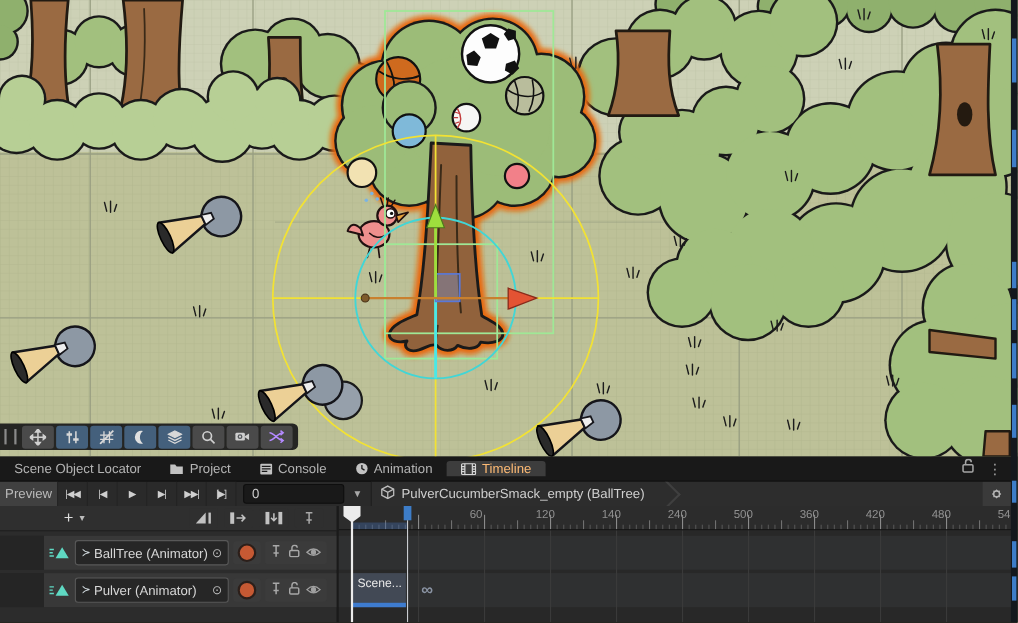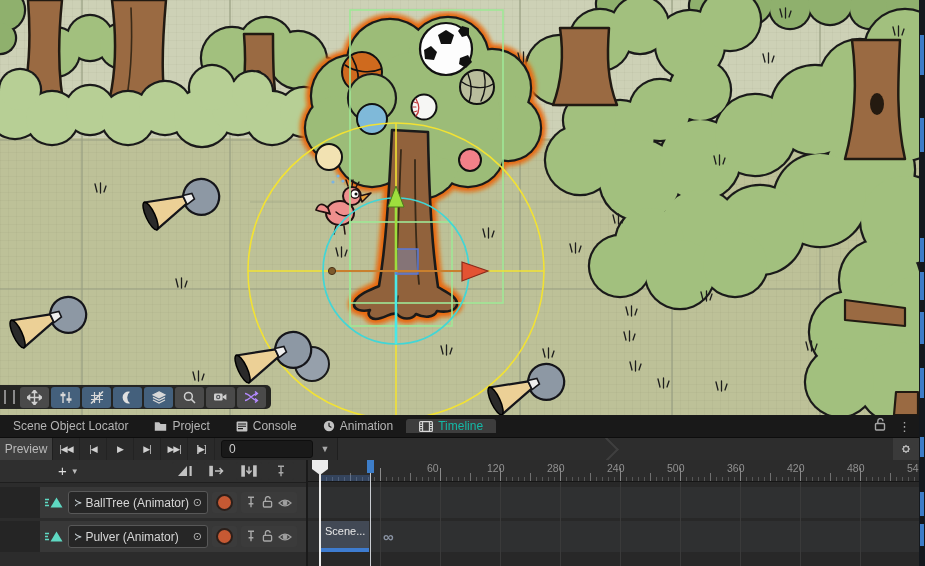--- a/index.html
+++ b/index.html
@@ -14,21 +14,21 @@
            border-radius:0 5px 5px 0;display:flex;align-items:center;padding:0 4px 0 2px;z-index:6;}
   #toolbar .grip{width:7px;height:14px;border-left:2px solid #8a8a8a;border-right:2px solid #8a8a8a;margin:0 4px 0 2px;}
   .tool{width:29px;height:21px;margin:0 1px;border-radius:3px;background:#4a4a4a;
         display:flex;align-items:center;justify-content:center;}
   .tool.active{background:#44607c;}
   .tool svg{display:block;}
   
   #tabbar{position:absolute;left:0;top:415px;width:925px;height:23px;background:#191919;
           display:flex;align-items:stretch;border-bottom:1px solid #0d0d0d;box-sizing:border-box;}
   .tab{display:flex;align-items:center;gap:5px;padding:0 13px;color:#b4b4b4;font-size:12px;white-space:nowrap;}
-  .tab.active{background:#3d3d3d;color:#14b8a6;border-radius:3px 3px 0 0;}
+  .tab.active{background:#3d3d3d;color:#fdba74;border-radius:3px 3px 0 0;}
   .tab .tabicon{display:flex;align-items:center;}
   #tabbar-right{margin-left:auto;display:flex;align-items:center;gap:12px;padding-right:14px;color:#a5a5a5;}
   .kebab{font-size:13px;color:#a5a5a5;line-height:1;}
   
   #transport{position:absolute;left:0;top:438px;width:925px;height:22px;background:#2a2a2a;
              display:flex;align-items:stretch;}
   #preview-btn{width:52px;background:#404040;color:#b9b9b9;font-size:12px;display:flex;align-items:center;justify-content:center;border-right:1px solid #1f1f1f;}
   .tbtn{width:26px;display:flex;align-items:center;justify-content:center;color:#cfcfcf;
         font-size:9px;letter-spacing:-1px;border-right:1px solid #232323;background:#2a2a2a;}
   #frame-field{width:92px;margin:2px 0 2px 6px;background:#191919;border:1px solid #0e0e0e;border-radius:3px;
@@ -557,20 +557,29 @@
         <div class="tbtn">|◀</div>
         <div class="tbtn">▶</div>
         <div class="tbtn">▶|</div>
         <div class="tbtn">▶▶|</div>
         <div class="tbtn">[▶]</div>
       </div>
     <div id="frame-field">0</div>
     <div id="frame-caret">▼</div>
     <div id="breadcrumb">
       <div id="crumb-arrow"></div>
+      <div class="crumb">
+        <span>
+          <svg width="13" height="13" viewBox="0 0 12 12">
+              <path d="M6 .8 L11 3.4 V8.6 L6 11.2 L1 8.6 V3.4 Z" fill="none" stroke="#bdbdbd" stroke-width="1.1"></path>
+              <path d="M1 3.4 L6 6 L11 3.4 M6 6 V11.2" fill="none" stroke="#bdbdbd" stroke-width="1.1"></path>
+            </svg>
+        </span>
+        <span>PulverCucumberSmack_empty (BallTree)</span>
+      </div>
     </div>
     <div id="gear-btn">
       <svg width="14" height="14" viewBox="0 0 14 14">
           <g fill="#b5b5b5">
             <rect x="4" y="4" width="6" height="6" transform="rotate(45 7 7)"></rect>
             <rect x="4" y="4" width="6" height="6"></rect>
           </g>
           <circle cx="7" cy="7" r="2" fill="#3a3a3a"></circle>
         </svg>
     </div>
@@ -724,21 +733,21 @@
           <div class="rtick" style="left: 132px; top: 8px; height: 13px; background: rgb(138, 138, 138);"></div>
           <div class="rtick" style="left: 138px; top: 17px; height: 4px; background: rgb(85, 85, 85);"></div>
           <div class="rtick" style="left: 144px; top: 17px; height: 4px; background: rgb(85, 85, 85);"></div>
           <div class="rtick" style="left: 150px; top: 17px; height: 4px; background: rgb(85, 85, 85);"></div>
           <div class="rtick" style="left: 156px; top: 17px; height: 4px; background: rgb(85, 85, 85);"></div>
           <div class="rtick" style="left: 162px; top: 13px; height: 8px; background: rgb(112, 112, 112);"></div>
           <div class="rtick" style="left: 168px; top: 17px; height: 4px; background: rgb(85, 85, 85);"></div>
           <div class="rtick" style="left: 174px; top: 17px; height: 4px; background: rgb(85, 85, 85);"></div>
           <div class="rtick" style="left: 180px; top: 17px; height: 4px; background: rgb(85, 85, 85);"></div>
           <div class="rtick" style="left: 186px; top: 17px; height: 4px; background: rgb(85, 85, 85);"></div>
-          <div class="rlabel" style="left: 196px;">280</div>
+          <div class="rlabel" style="left: 196px;">140</div>
           <div class="rtick" style="left: 192px; top: 8px; height: 13px; background: rgb(138, 138, 138);"></div>
           <div class="rtick" style="left: 198px; top: 17px; height: 4px; background: rgb(85, 85, 85);"></div>
           <div class="rtick" style="left: 204px; top: 17px; height: 4px; background: rgb(85, 85, 85);"></div>
           <div class="rtick" style="left: 210px; top: 17px; height: 4px; background: rgb(85, 85, 85);"></div>
           <div class="rtick" style="left: 216px; top: 17px; height: 4px; background: rgb(85, 85, 85);"></div>
           <div class="rtick" style="left: 222px; top: 13px; height: 8px; background: rgb(112, 112, 112);"></div>
           <div class="rtick" style="left: 228px; top: 17px; height: 4px; background: rgb(85, 85, 85);"></div>
           <div class="rtick" style="left: 234px; top: 17px; height: 4px; background: rgb(85, 85, 85);"></div>
           <div class="rtick" style="left: 240px; top: 17px; height: 4px; background: rgb(85, 85, 85);"></div>
           <div class="rtick" style="left: 246px; top: 17px; height: 4px; background: rgb(85, 85, 85);"></div>

